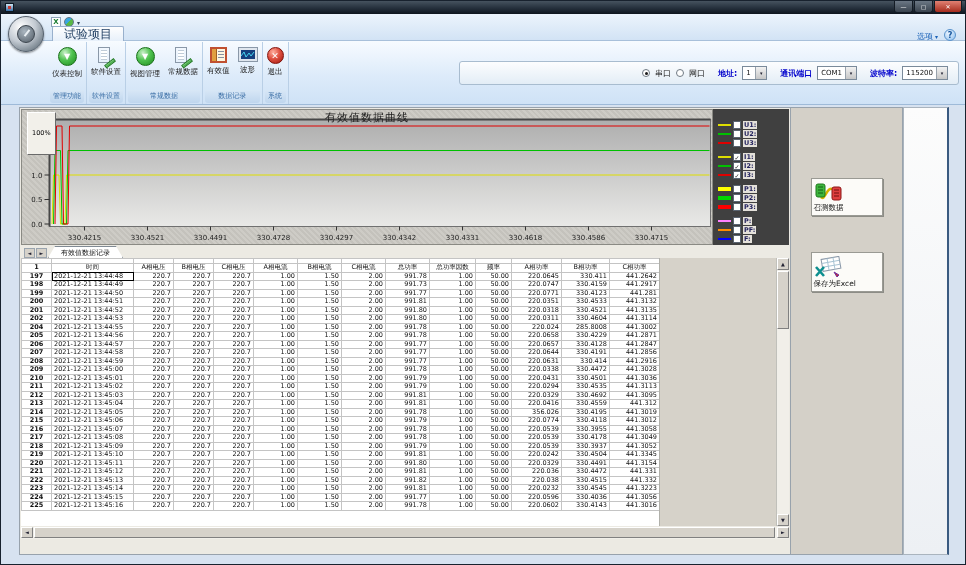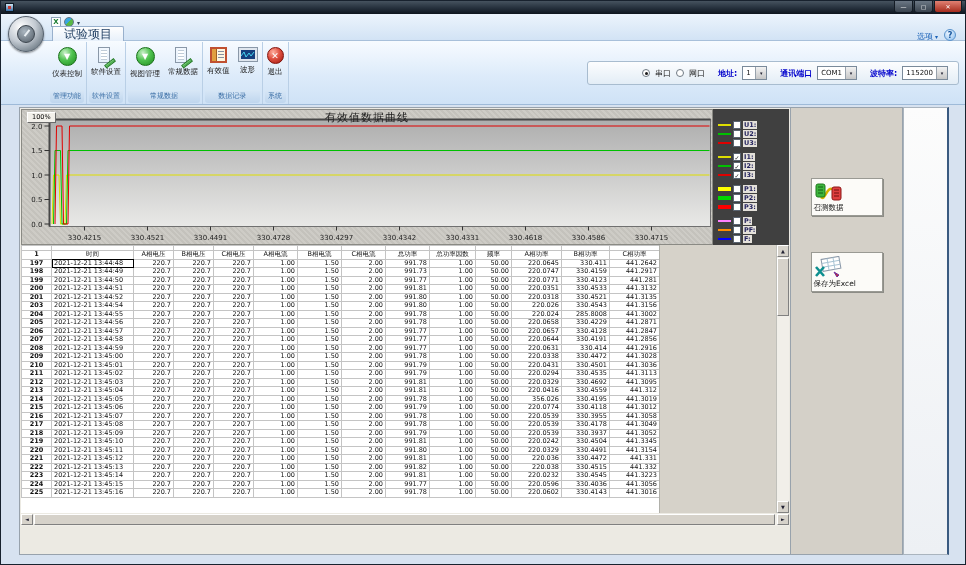--- a/index.html
+++ b/index.html
@@ -39,35 +39,35 @@
   .ic-circle{width:19px;height:19px;border-radius:50%;background:radial-gradient(circle at 35% 28%,#c9f0c9,#4fc24f 45%,#1d8a1d);border:1px solid #187018;color:#fff;font-size:8px;line-height:18px;text-align:center;font-weight:bold;}
   .ic-form{width:19px;height:17px;}
   .ic-form .sheet{position:absolute;left:1px;top:0;width:12px;height:16px;background:#fff;border:1px solid #8a98a8;background-image:repeating-linear-gradient(to bottom,transparent 0 2px,#c0ccd8 2px 3px);background-clip:content-box;padding:2px;}
   .ic-form .pencil{position:absolute;right:0;bottom:2px;width:12px;height:4px;background:linear-gradient(#7ed07e,#2f9e2f);border:1px solid #1d7a1d;transform:rotate(-38deg);transform-origin:90% 90%;}
   .ic-book{width:17px;height:16px;background:#fdf6e0;border:2px solid #c05030;position:relative;}
   .ic-book::before{content:"";position:absolute;left:0;top:0;bottom:0;width:4px;background:#e0a040;border-right:1px solid #a06020;}
   .ic-book::after{content:"";position:absolute;left:6px;top:2px;right:1px;bottom:3px;background:repeating-linear-gradient(to bottom,#8890a0 0 1px,transparent 1px 3px);}
   .ic-wave{width:20px;height:15px;background:#dfe6ee;border:1px solid #8a98a8;padding:2px;}
   .ic-wave svg{display:block;background:#16407e;}
   .ic-exit{width:17px;height:17px;border-radius:50%;background:radial-gradient(circle at 35% 28%,#ffb0a0,#e05040 45%,#a01810);border:1px solid #801008;color:#fff;font-weight:bold;font-size:9px;line-height:16px;text-align:center;}
-  .comm{position:absolute;right:6px;top:20px;width:372px;height:24px;background:linear-gradient(#fcfdfe,#e3edf6);border:1px solid #a8bccf;border-radius:3px;display:flex;align-items:center;justify-content:flex-end;gap:5px;padding:0 10px;font-size:8px;color:#111;}
+  .comm{position:absolute;right:6px;top:20px;width:500px;height:24px;background:linear-gradient(#fcfdfe,#e3edf6);border:1px solid #a8bccf;border-radius:3px;display:flex;align-items:center;justify-content:flex-end;gap:5px;padding:0 10px;font-size:8px;color:#111;}
   .radio{width:8px;height:8px;border:1px solid #707a84;border-radius:50%;background:#fff;position:relative;display:inline-block;}
   .radio.on::after{content:"";position:absolute;left:2px;top:2px;width:3px;height:3px;border-radius:50%;background:#1a1a1a;}
   .blab{color:#0000cc;font-weight:bold;}
   .combo{display:flex;align-items:stretch;border:1px solid #7a8a9a;background:#fff;height:14px;}
   .combo .val{padding:0 3px;font-size:7px;line-height:12px;min-width:12px;}
   .combo .drop{width:11px;background:linear-gradient(#f2f2f2,#c6c6c6);border-left:1px solid #98a2ac;font-size:5px;line-height:12px;text-align:center;color:#223;}
 
   
   .client{position:absolute;left:0;top:104px;right:0;bottom:0;background:#d7e2f0;}
   .content{position:absolute;left:18px;top:2px;width:772px;height:448px;background:#eceae3;border:1px solid #98a2ac;}
   .chart-row{display:flex;height:136px;margin:1px 1px 0;}
   .chart-area{position:relative;width:692px;height:136px;background:#cbc9c3;background-image:repeating-linear-gradient(45deg,rgba(255,255,255,.05) 0 2px,rgba(0,0,0,.035) 2px 4px);border:1px solid #8a8a84;}
   .chart-title{position:absolute;left:0;right:0;top:0;text-align:center;font-size:11px;color:#1b1b1b;letter-spacing:1px;z-index:2;}
-  .zoomlab{position:absolute;left:5px;top:2px;background:#f2f0ea;border:1px solid #fff;border-right-color:#6a6a6a;border-bottom-color:#6a6a6a;font-size:6.5px;padding:0 4px;line-height:9px;z-index:2;}
+  .zoomlab{position:absolute;left:5px;top:2px;background:#f2f0ea;border:1px solid #fff;border-right-color:#6a6a6a;border-bottom-color:#6a6a6a;font-size:6.5px;padding:16px 4px;line-height:9px;z-index:2;}
   #plot-svg{position:absolute;left:0;top:0;}
   .legend-col{flex:1;padding:11px 0 0 5px;background:#404040;}
   .lg-row{display:flex;align-items:center;height:9px;}
   .lg-row.gap{margin-top:5px;}
   .lg-line{width:13px;height:2px;margin-right:2px;flex:none;}
   .lg-line.thick{height:4px;}
   .lg-chk{width:8px;height:8px;border:1px solid #5a6470;background:#fff;font-size:6px;line-height:7px;text-align:center;margin-right:2px;color:#111;flex:none;}
   .lg-lab{font-size:6.5px;font-weight:bold;color:#23235e;background:#e4e1da;padding:0 1px;}
 
   .sheettabs{height:13px;display:flex;align-items:flex-end;padding-left:3px;background:#eceae3;margin:0 1px;}
@@ -328,20 +328,25 @@
               <span class="lg-lab">PF:</span>
             </div>
             <div class="lg-row">
               <span class="lg-line" style="background:#0000ff"></span>
               <span class="lg-chk"></span>
               <span class="lg-lab">F:</span>
             </div>
           </div>
       </div>
 
+      <div class="sheettabs">
+        <span class="tab-arrow">◄</span>
+        <span class="tab-arrow">►</span>
+        <span class="sheettab">有效值数据记录</span>
+      </div>
 
       <div class="gridwrap">
         <table id="grid">
             <colgroup>
               <col style="width:30px">
               <col style="width:82px">
               <col style="width:40px">
               <col style="width:40px">
               <col style="width:40px">
               <col style="width:44px">
@@ -461,34 +466,34 @@
                 <td class="num">1.50</td>
                 <td class="num">2.00</td>
                 <td class="num">991.80</td>
                 <td class="num">1.00</td>
                 <td class="num">50.00</td>
                 <td class="num">220.0318</td>
                 <td class="num">330.4521</td>
                 <td class="num">441.3135</td>
               </tr>
               <tr>
-                <td class="rn">203</td>
-                <td class="tm">2021-12-21 13:44:54</td>
+                <td class="rn">202</td>
+                <td class="tm">2021-12-21 13:44:53</td>
                 <td class="num">220.7</td>
                 <td class="num">220.7</td>
                 <td class="num">220.7</td>
                 <td class="num">1.00</td>
                 <td class="num">1.50</td>
                 <td class="num">2.00</td>
                 <td class="num">991.80</td>
                 <td class="num">1.00</td>
                 <td class="num">50.00</td>
-                <td class="num">220.026</td>
-                <td class="num">330.4543</td>
-                <td class="num">441.3156</td>
+                <td class="num">220.0311</td>
+                <td class="num">330.4604</td>
+                <td class="num">441.3114</td>
               </tr>
               <tr>
                 <td class="rn">204</td>
                 <td class="tm">2021-12-21 13:44:55</td>
                 <td class="num">220.7</td>
                 <td class="num">220.7</td>
                 <td class="num">220.7</td>
                 <td class="num">1.00</td>
                 <td class="num">1.50</td>
                 <td class="num">2.00</td>

